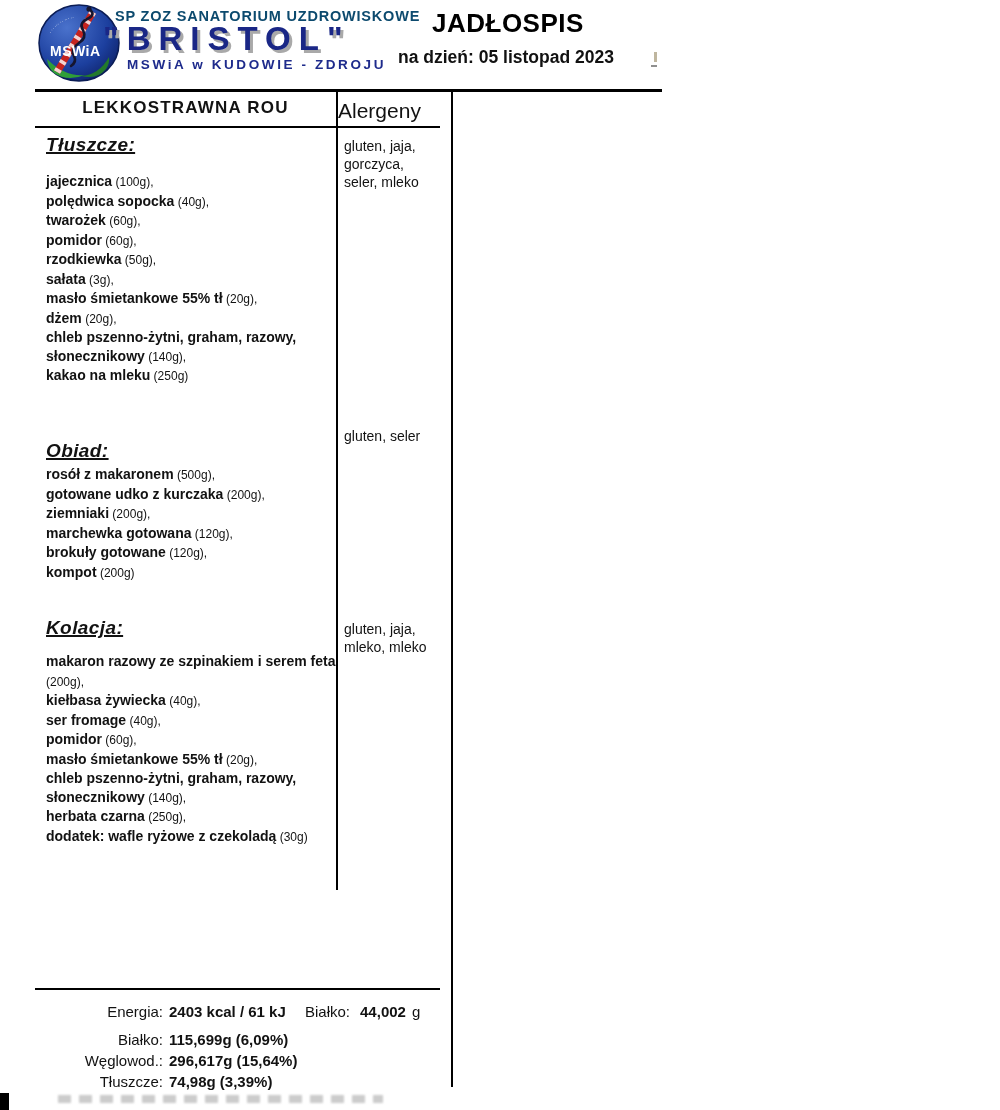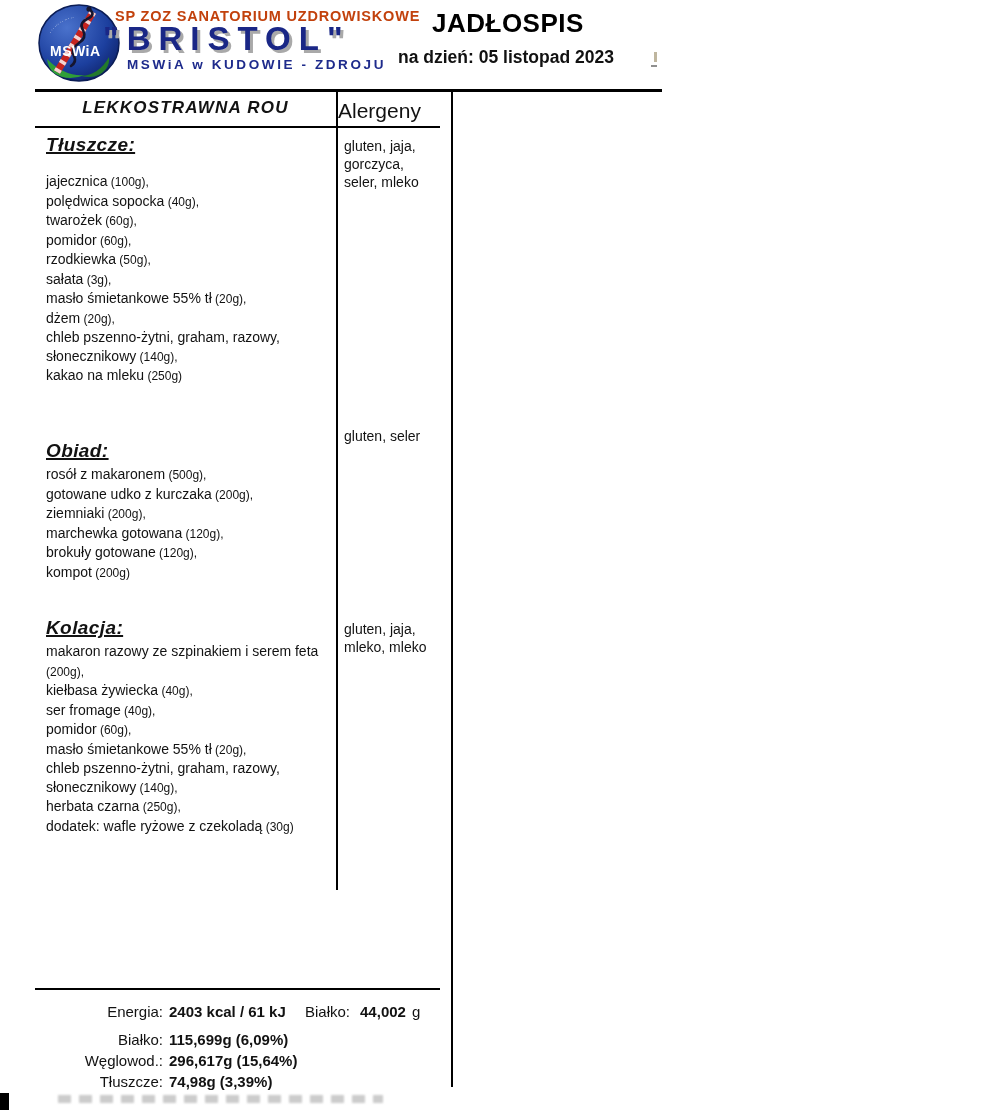--- a/index.html
+++ b/index.html
@@ -1,51 +1,51 @@
 <!DOCTYPE html>
 <html><head>
 <meta charset="utf-8">
 <style>
   html,body{margin:0;padding:0;background:#fff;}
   .page{position:relative;width:1000px;height:1110px;background:#ffffff;overflow:hidden;
         font-family:"Liberation Sans","DejaVu Sans",sans-serif;color:#121212;}
   .abs{position:absolute;}
 
   
-  .org-line1{left:115px;top:8px;font-size:14.5px;font-weight:bold;color:#c2410c;letter-spacing:0.8px;}
+  .org-line1{left:115px;top:8px;font-size:14.5px;font-weight:bold;color:#0c4a6e;letter-spacing:0.8px;}
   .org-name{left:103px;top:20px;font-size:33px;font-weight:bold;color:#1a2786;letter-spacing:8px;
             text-shadow:3px 3px 0 #a9a9a9;}
   .org-line2{left:127px;top:57px;font-size:13.5px;font-weight:bold;color:#1e2b8c;letter-spacing:2.6px;}
   .doc-title{left:432px;top:8px;font-size:26px;font-weight:bold;color:#000;letter-spacing:0.5px;}
   .doc-date{left:398px;top:47px;font-size:17.5px;font-weight:bold;color:#111;}
   .date-artifact{left:654px;top:52px;width:3px;height:10px;background:#8a7a50;opacity:.55;}
   .date-artifact2{left:651px;top:65px;width:6px;height:2px;background:#444;opacity:.6;}
 
   
   .line{background:#000;}
   .top-border{left:35px;top:89px;width:627px;height:3px;}
   .header-underline{left:35px;top:126px;width:405px;height:2px;}
   .col-sep{left:336px;top:89px;width:2px;height:801px;}
   .right-line{left:451px;top:89px;width:2px;height:998px;}
   .nutrition-line{left:35px;top:988px;width:405px;height:2px;}
 
   
   .diet-header{left:35px;top:98px;width:301px;text-align:center;font-size:17px;font-weight:bold;
-               font-style:italic;letter-spacing:1.2px;}
+               letter-spacing:1.2px;}
   .allergens-header{left:338px;top:99px;width:100px;text-align:left;font-size:21px;}
 
   
   .menu-section{left:46px;width:292px;}
   .sec-heading{font-size:19px;font-weight:bold;font-style:italic;text-decoration:underline;
                text-decoration-thickness:2px;letter-spacing:0.4px;}
   .items{line-height:17.5px;}
   .s1 .items{margin-top:16px;}
   .s2 .items{margin-top:3px;}
-  .s3 .items{margin-top:3px;}
-  .iname{font-weight:normal;font-size:14px;}
+  .s3 .items{margin-top:13px;}
+  .iname{font-weight:bold;font-size:14px;}
   .iamt{font-size:12px;}
   .allergen-cell{left:344px;width:96px;font-size:14px;line-height:18px;white-space:pre-line;}
 
   
   .nut-row{left:35px;width:300px;font-size:15px;white-space:nowrap;}
   .nut-label{display:inline-block;width:128px;text-align:right;}
   .nut-value{font-weight:bold;margin-left:6px;}
   .fiber-row{left:305px;top:1003px;font-size:15px;white-space:nowrap;}
   .fiber-value{font-weight:bold;margin-left:10px;margin-right:6px;}
 

